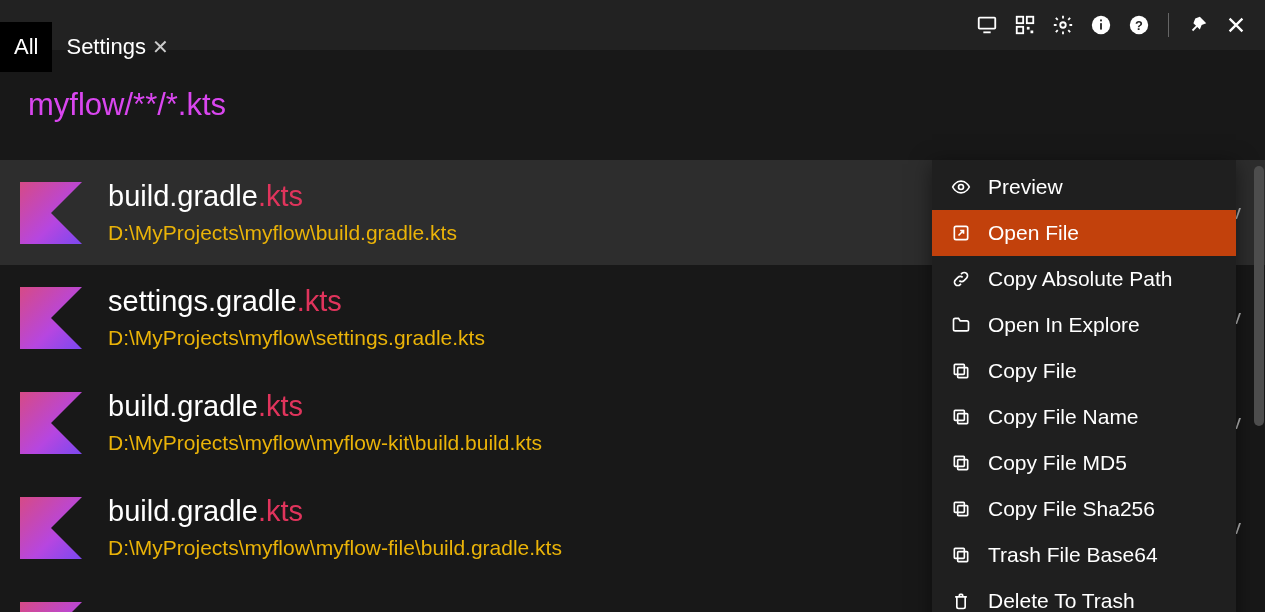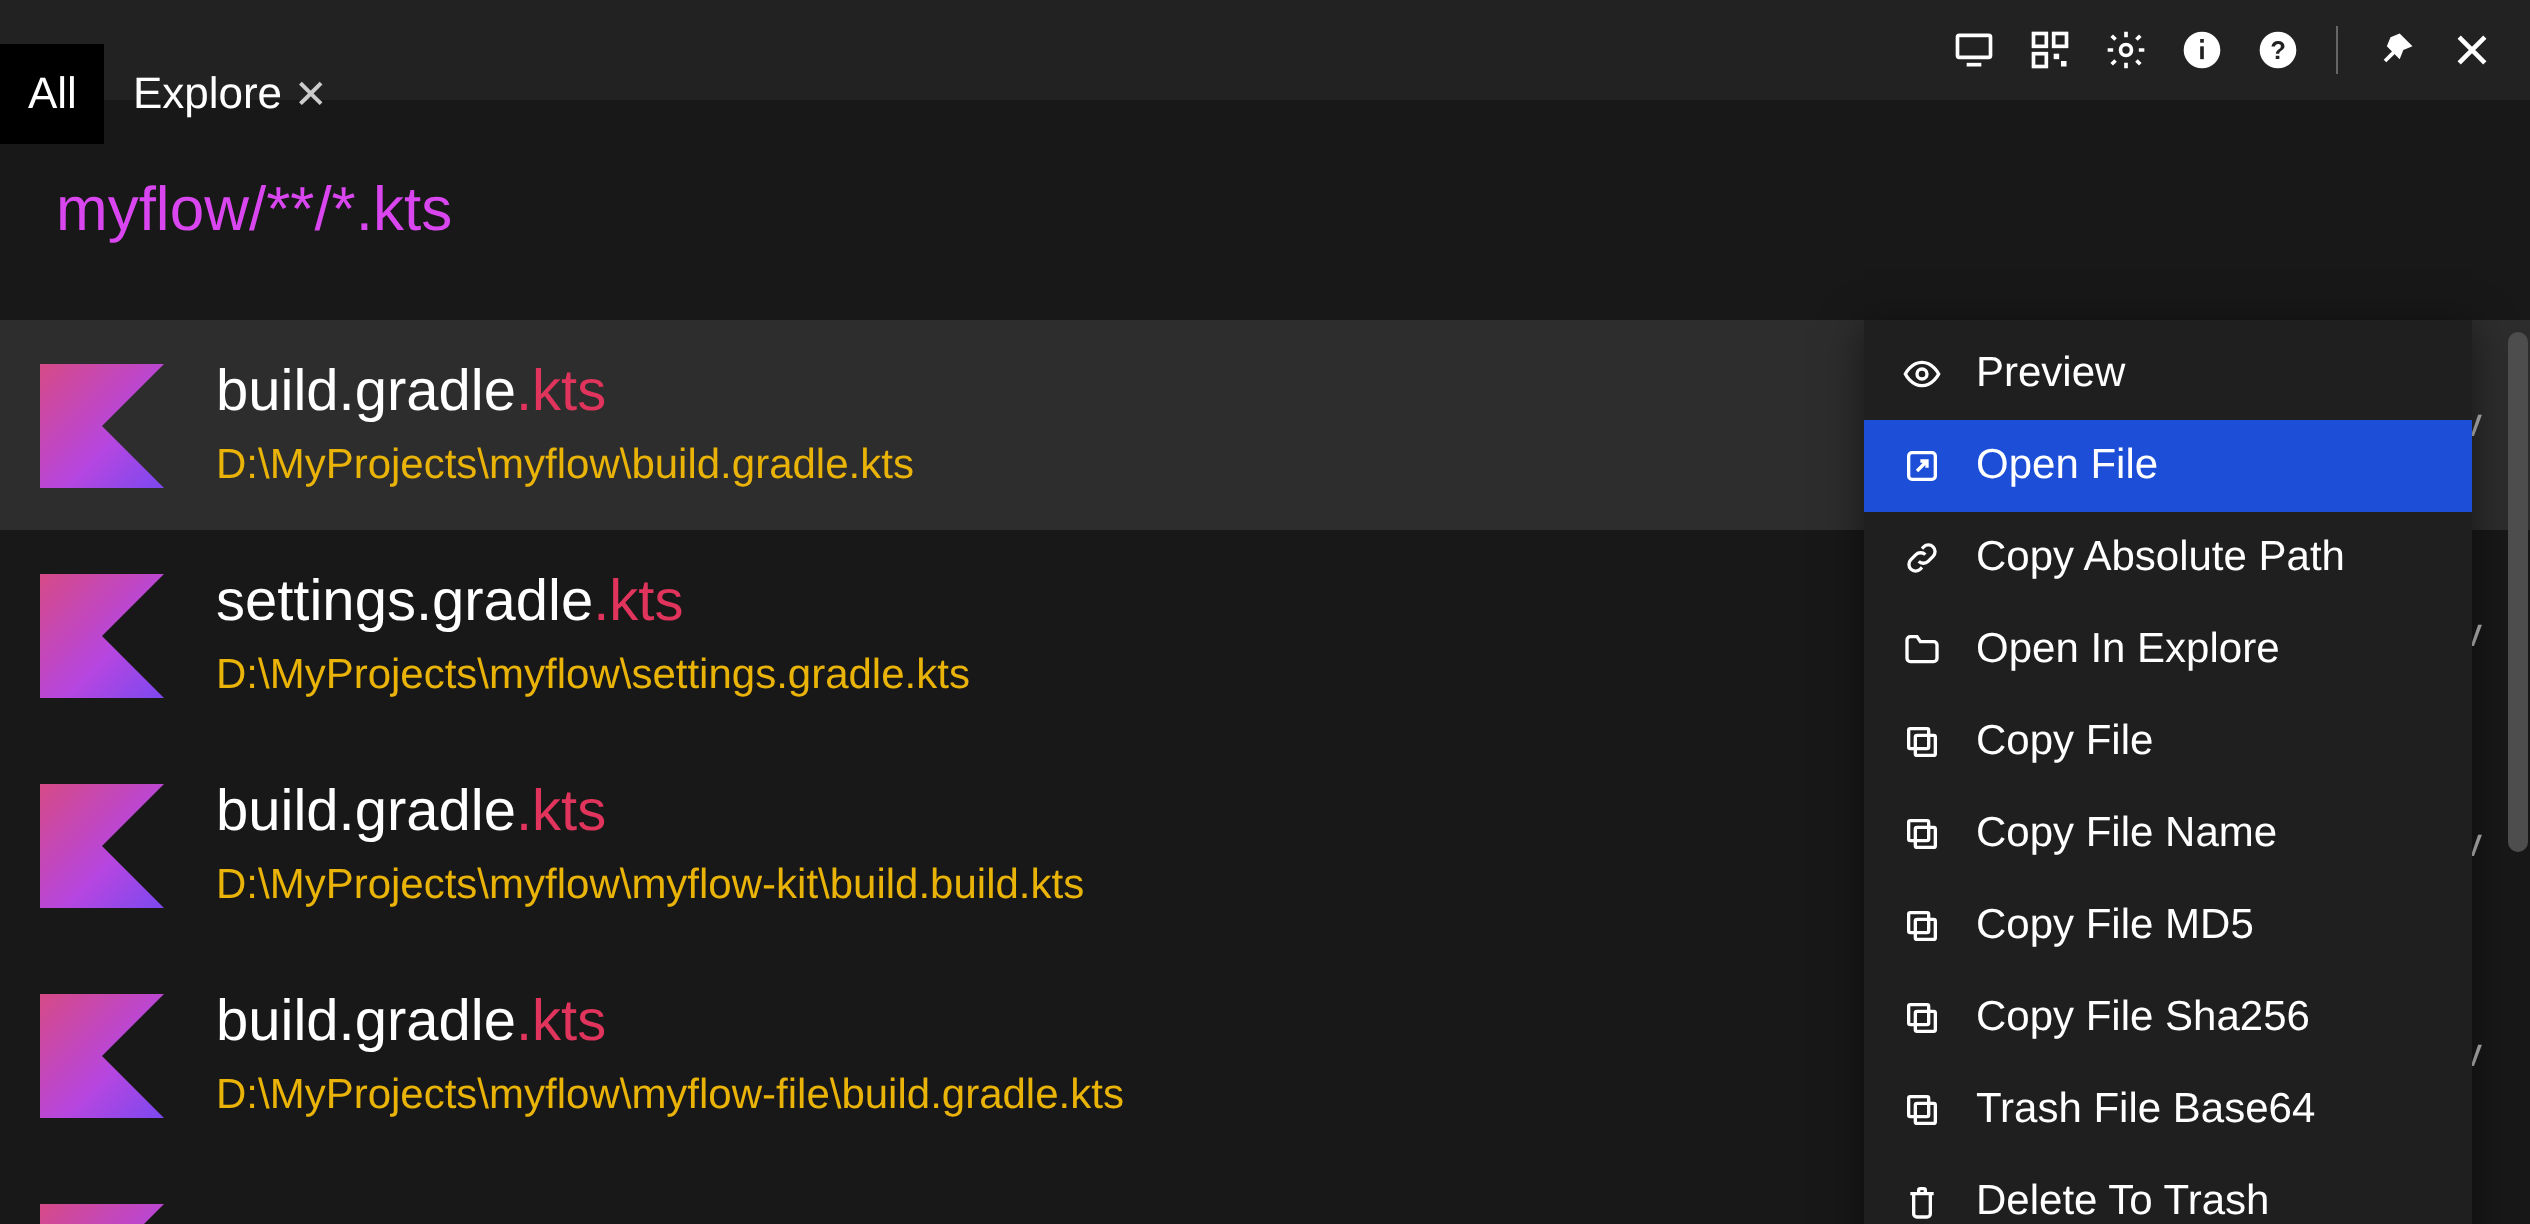--- a/index.html
+++ b/index.html
@@ -120,21 +120,21 @@
   .menu-item {
     display: flex;
     align-items: center;
     gap: 16px;
     height: 46px;
     padding: 0 18px;
     font-size: 21px;
     color: #ffffff;
     cursor: pointer;
   }
-  .menu-item.hover { background: #1d4ed8; }
+  .menu-item.hover { background: #c2410c; }
   .menu-icon { width: 22px; height: 22px; display:flex; align-items:center; justify-content:center; flex:0 0 22px; }
   .menu-icon svg { width: 20px; height: 20px; }
 
   
   .scrollbar {
     position: absolute;
     right: 1px;
     top: 166px;
     width: 10px;
     height: 440px;
@@ -152,21 +152,21 @@
 </style>
 </head>
 <body>
 
 <div class="topbar">
   <div id="tabs-container" style="display: flex;">
       <div class="tab active">
         <span>All</span>
       </div>
       <div class="tab">
-        <span>Explore</span>
+        <span>Settings</span>
         <span class="tab-close">✕</span>
       </div>
     </div>
   <div class="topbar-spacer"></div>
   <div class="topbar-icons" id="topbar-icons">
       <div class="ic">
         <svg viewBox="0 0 24 24">
           <rect x="3" y="4" width="18" height="12" rx="1" fill="none" stroke="white" stroke-width="2"></rect>
           <path d="M8 20h8" stroke="white" stroke-width="2"></path>
         </svg>

